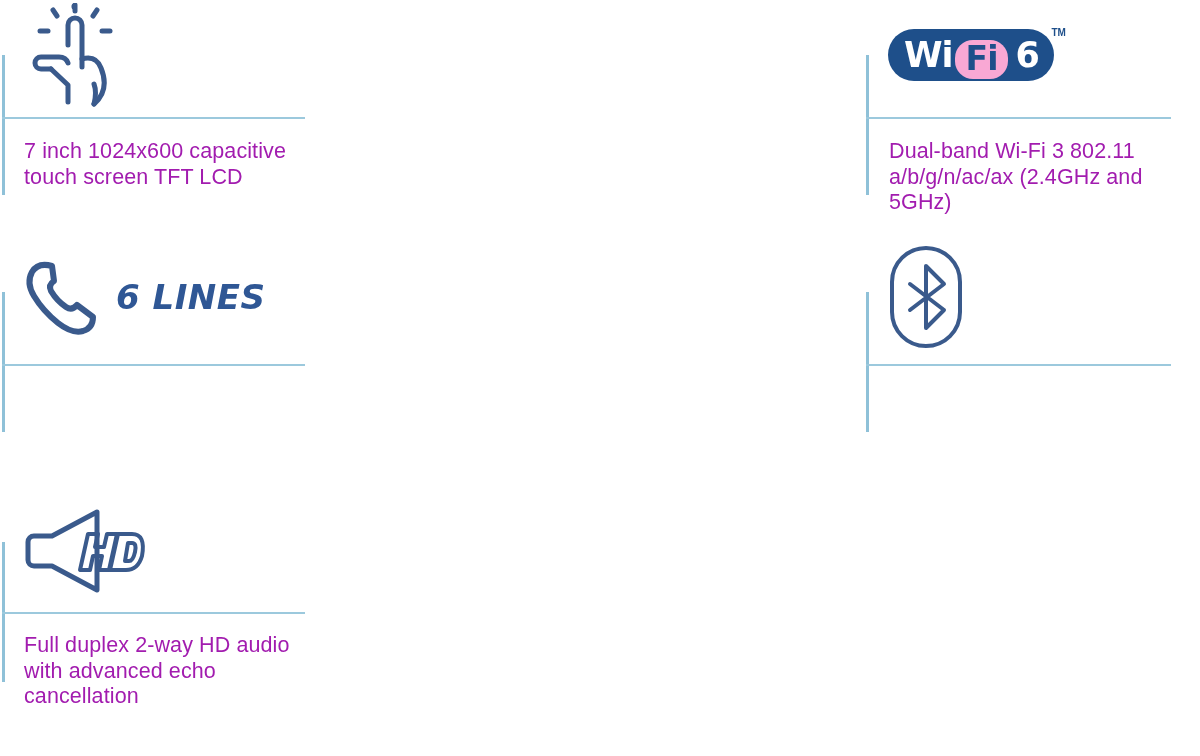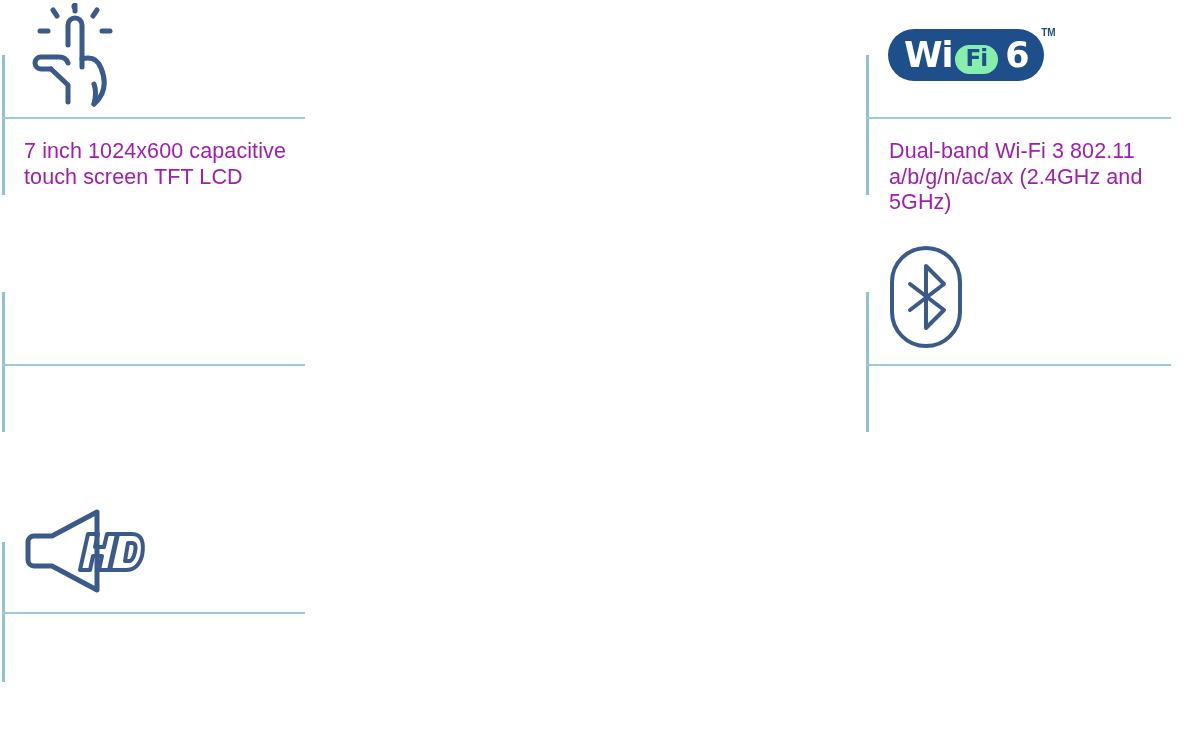--- a/index.html
+++ b/index.html
@@ -83,23 +83,23 @@
     border-radius: 26px;
     height: 52px;
     padding: 0 14px 0 16px;
   }
   .wifi6 .wi {
     color: #ffffff; font-weight: bold; font-size: 35px;
     font-family: "DejaVu Sans", sans-serif;
     letter-spacing: -1px; line-height: 1;
   }
   .wifi6 .fi-pill {
-    background: #86efac;
+    background: #f9a8d4;
     color: #1e4f8a;
-    font-weight: bold; font-size: 23px;
+    font-weight: bold; font-size: 33px;
     font-family: "DejaVu Sans", sans-serif;
     border-radius: 18px;
     padding: 2px 11px 4px 11px;
     margin: 9px 7px 0 2px;
     line-height: 1;
     letter-spacing: -1px;
   }
   .wifi6 .six {
     color: #ffffff; font-weight: bold; font-size: 35px;
     font-family: "DejaVu Sans", sans-serif;
@@ -166,20 +166,30 @@
   <div class="cell r1 c3">
     
     
     
     
   </div>
 
   <div class="cell r2 c1">
     <div class="vbar"></div>
     <div class="hrule"></div>
+    <div class="icon-wrap">
+      <div class="icon-row">
+        <svg width="86" height="86" viewBox="0 0 86 86">
+          <g class="blue-line" stroke-width="6" stroke-linecap="round" stroke-linejoin="round">
+            <path d="M30 12 q-14 -4 -20 6 q-6 11 2 24 q9 15 24 27 q14 11 25 8 q10 -3 10 -14 l-16 -12 q-5 6 -11 2 q-9 -6 -15 -16 q-3 -6 3 -10 z"></path>
+          </g>
+        </svg>
+        <span class="lines-label">6 LINES</span>
+      </div>
+    </div>
   </div>
 
   <div class="cell r2 c2">
     <div class="vbar"></div>
     <div class="hrule"></div>
     <div class="icon-wrap">
       <svg width="76" height="106" viewBox="0 0 76 106">
         <rect x="4" y="4" width="68" height="98" rx="34" ry="34" class="blue-line" stroke-width="4"></rect>
         <g class="blue-line" stroke-width="4" stroke-linecap="round" stroke-linejoin="round">
           <path d="M38 22 V84 L56 66 L22 40 M22 66 L56 40 L38 22"></path>
@@ -203,20 +213,21 @@
         <g class="blue-line" stroke-width="5" stroke-linecap="round" stroke-linejoin="round">
           <path d="M75 6 L30 30 H12 a6 6 0 0 0 -6 6 v18 a6 6 0 0 0 6 6 h18 L75 84 Z"></path>
         </g>
         <g class="blue-line" stroke-width="4" stroke-linejoin="round">
           <path d="M66 28 l-8 36 h10 l3 -14 h9 l-3 14 h10 l8 -36 h-10 l-3 13 h-9 l3 -13 z"></path>
           <path d="M96 28 l-8 36 h16 q12 0 16 -14 q4 -22 -10 -22 z m10 9 h4 q5 0 3 9 q-2 9 -6 9 h-4 z"></path>
         </g>
         <text x="0" y="0" style="display:none">HD</text>
       </svg>
     </div>
+    <div class="desc">Full duplex 2-way HD audio with advanced echo cancellation</div>
   </div>
 
 
   <div class="cell r3 c3">
     
     
     
     
   </div>
 

